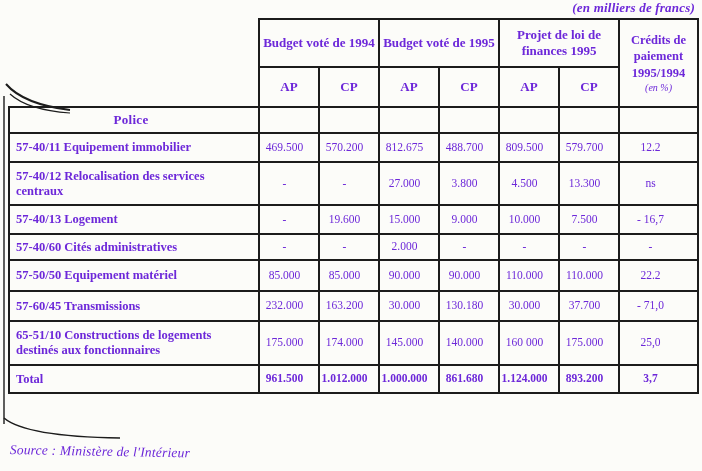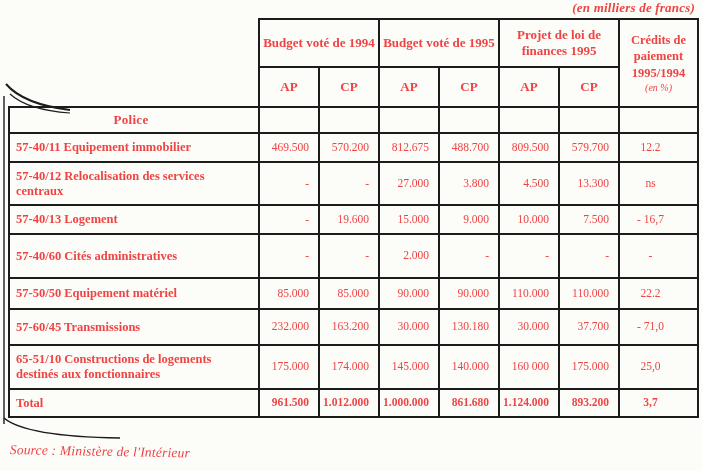--- a/index.html
+++ b/index.html
@@ -1,18 +1,18 @@
 <!DOCTYPE html>
 <html><head>
 <meta charset="utf-8">
 <style>
   html,body{margin:0;padding:0;background:#e8e8e4;}
   .sheet{
     position:relative;width:702px;height:471px;background:#fcfcf9;
-    font-family:"Liberation Serif","DejaVu Serif",serif;color:#ef4444;
+    font-family:"Liberation Serif","DejaVu Serif",serif;color:#6d28d9;
     overflow:hidden;
   }
   .unit-note{
     position:absolute;top:0;right:7px;font-style:italic;font-size:13px;
     font-weight:bold;letter-spacing:.2px;
   }
   table.budget{
     position:absolute;left:8px;top:18px;width:689px;
     border-collapse:collapse;table-layout:fixed;
   }
@@ -23,26 +23,26 @@
   td.corner{border:none;background:transparent;}
   td.grp{font-weight:bold;text-align:center;font-size:13px;padding:2px 3px;}
   td.sub{font-weight:bold;text-align:center;font-size:13px;}
   td.lastcol{font-size:12.5px;line-height:1.3;margin-top:48px;}
   .block{display:block;text-align:center;}
   .it{font-style:italic;font-weight:normal;font-size:10px;}
   td.lbl{
     font-weight:bold;text-align:left;padding:2px 12px 2px 6px;font-size:12.5px;
   }
   td.lbl.police{text-align:center;font-size:13px;letter-spacing:.3px;}
-  td.num{text-align:right;padding-right:9px;font-size:11.5px;}
+  td.num{text-align:center;padding-right:9px;font-size:11.5px;}
   td.pct{text-align:center;padding-right:16px;font-size:11.5px;}
   tr.total td{font-weight:bold;}
   tr.hg{height:48px;}  tr.hs{height:40px;}  tr.police-row{height:26px;}
   tr.r1{height:29px;}  tr.r2{height:43px;}  tr.r3{height:29px;}
-  tr.r4{height:44px;margin-top:48px;}  tr.r5{height:31px;font-family:Liberation Serif, serif;}  tr.r6{height:36px;}
+  tr.r4{height:26px;margin-top:48px;}  tr.r5{height:31px;font-family:Liberation Serif, serif;}  tr.r6{height:30px;}
   tr.r7{height:44px;}  tr.r8{height:28px;}
   .source-caption{
     position:absolute;left:10px;top:442px;font-style:italic;font-size:13.5px;
     transform:rotate(1.1deg);transform-origin:left top;letter-spacing:.2px;
   }
   .scan-overlay{position:absolute;left:0;top:0;pointer-events:none;}
 </style>
 </head>
 <body>
 

